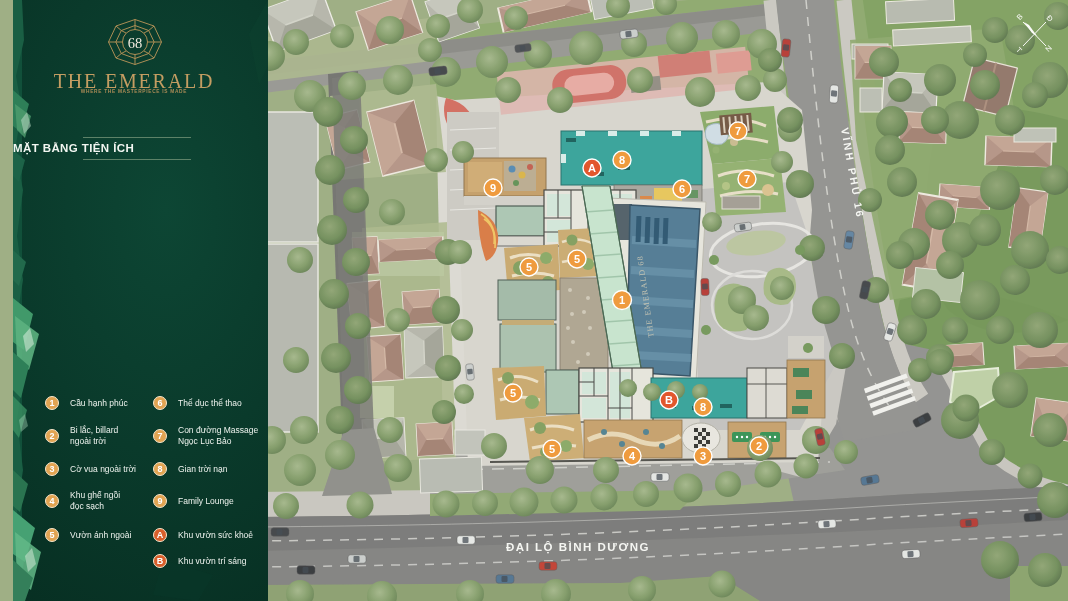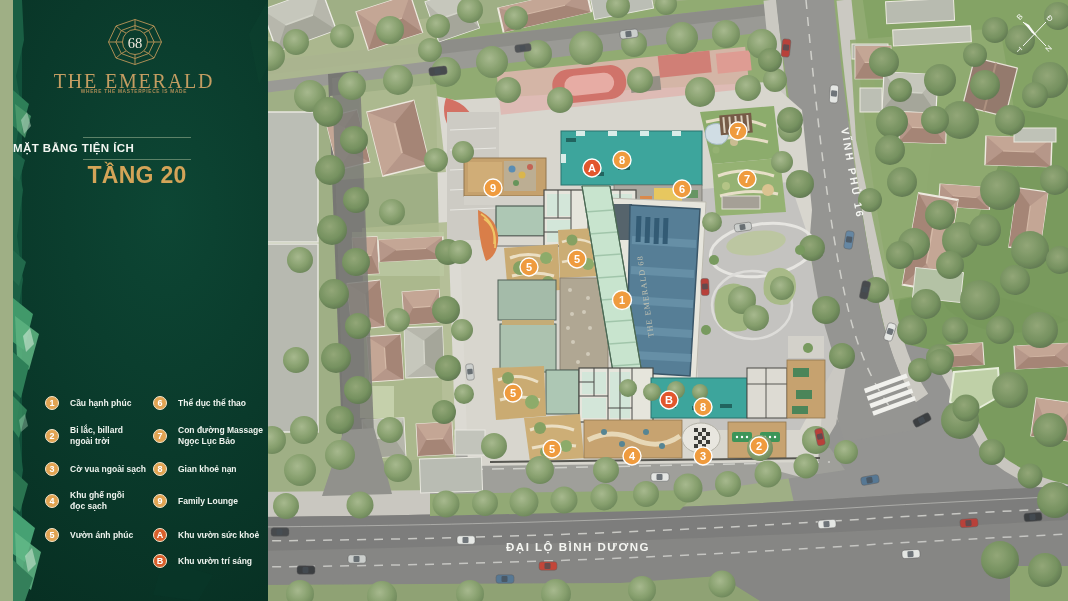--- a/index.html
+++ b/index.html
@@ -1,19 +1,19 @@
 <!DOCTYPE html>
 <html><head>
 <meta charset="utf-8">
 <style>
 html,body{margin:0;padding:0}
 #stage{position:relative;width:1068px;height:601px;overflow:hidden;background:#8ba86c;font-family:"Liberation Sans",sans-serif}
 #map{position:absolute;left:0;top:0}
 #panel{position:absolute;left:13px;top:0;width:255px;height:601px;background:radial-gradient(130% 90% at 60% 35%, #0d4634 0%, #0a3a2b 45%, #062b1f 100%);overflow:hidden}
-.legend{position:absolute;color:#eef3ee;font-size:8.5px;line-height:11px;font-weight:bold;letter-spacing:0px;white-space:nowrap}
+.legend{position:absolute;color:#eef3ee;font-size:8.5px;line-height:11px;font-weight:normal;letter-spacing:0px;white-space:nowrap}
 .lc{position:absolute;width:14px;height:14px;border-radius:50%;background:#e2a452;border:1px solid #f6e7cd;box-sizing:border-box;color:#fff;font-size:9px;font-weight:bold;text-align:center;line-height:12px}
 .lc.ab{background:#d95f2b}
 </style>
 </head>
 <body>
 <div id="stage">
 
 <svg id="map" width="1068" height="601" viewBox="0 0 1068 601">
 <defs>
 <radialGradient id="tg" cx="42%" cy="38%" r="72%">
@@ -882,39 +882,38 @@
 <div style="position:absolute;left:0;top:70px;width:242px;text-align:center;color:#c49d62;font-family:'Liberation Serif',serif;font-size:20px;letter-spacing:1.8px;white-space:nowrap">THE EMERALD</div>
 
 <div style="position:absolute;left:0;top:89px;width:242px;text-align:center;color:#ad8c57;font-size:4.8px;letter-spacing:.7px;font-weight:bold">WHERE THE MASTERPIECE IS MADE</div>
 
 <div style="position:absolute;left:70px;top:137px;width:108px;height:1px;background:#5d8268"></div>
 
 <div style="position:absolute;left:0;top:142px;width:248px;text-align:left;color:#f2f6f1;font-size:11.5px;letter-spacing:.4px;font-weight:bold">MẶT BẰNG TIỆN ÍCH</div>
 
 <div style="position:absolute;left:70px;top:159px;width:108px;height:1px;background:#5d8268"></div>
 
-<div style="position:absolute;left:0;top:162px;width:248px;text-align:center;color:#d4a458;font-size:23px;letter-spacing:.3px;font-weight:bold">TẦNG 20</div>
 
 <div class="lc" style="left:32px;top:396px">1</div>
 <div class="legend" style="left:57px;top:398px">Cầu hạnh phúc</div>
 <div class="lc" style="left:32px;top:429px">2</div>
 <div class="legend" style="left:57px;top:425px">Bi lắc, billard<br>ngoài trời</div>
 <div class="lc" style="left:32px;top:462px">3</div>
-<div class="legend" style="left:57px;top:464px">Cờ vua ngoài sạch</div>
+<div class="legend" style="left:57px;top:464px">Cờ vua ngoài trời</div>
 <div class="lc" style="left:32px;top:494px">4</div>
 <div class="legend" style="left:57px;top:490px">Khu ghế ngồi<br>đọc sạch</div>
 <div class="lc" style="left:32px;top:528px">5</div>
-<div class="legend" style="left:57px;top:530px">Vườn ánh phúc</div>
+<div class="legend" style="left:57px;top:530px">Vườn ánh ngoài</div>
 
 <div class="lc" style="left:140px;top:396px">6</div>
 <div class="legend" style="left:165px;top:398px">Thể dục thể thao</div>
 <div class="lc" style="left:140px;top:429px">7</div>
 <div class="legend" style="left:165px;top:425px">Con đường Massage<br>Ngọc Lục Bảo</div>
 <div class="lc" style="left:140px;top:462px">8</div>
-<div class="legend" style="left:165px;top:464px">Gian khoẻ nạn</div>
+<div class="legend" style="left:165px;top:464px">Gian trời nạn</div>
 <div class="lc" style="left:140px;top:494px">9</div>
 <div class="legend" style="left:165px;top:496px">Family Lounge</div>
 <div class="lc ab" style="left:140px;top:528px">A</div>
 <div class="legend" style="left:165px;top:530px">Khu vườn sức khoẻ</div>
 <div class="lc ab" style="left:140px;top:554px">B</div>
 <div class="legend" style="left:165px;top:556px">Khu vườn trí sáng</div>
 </div>
 </div>
 
 </body></html>

